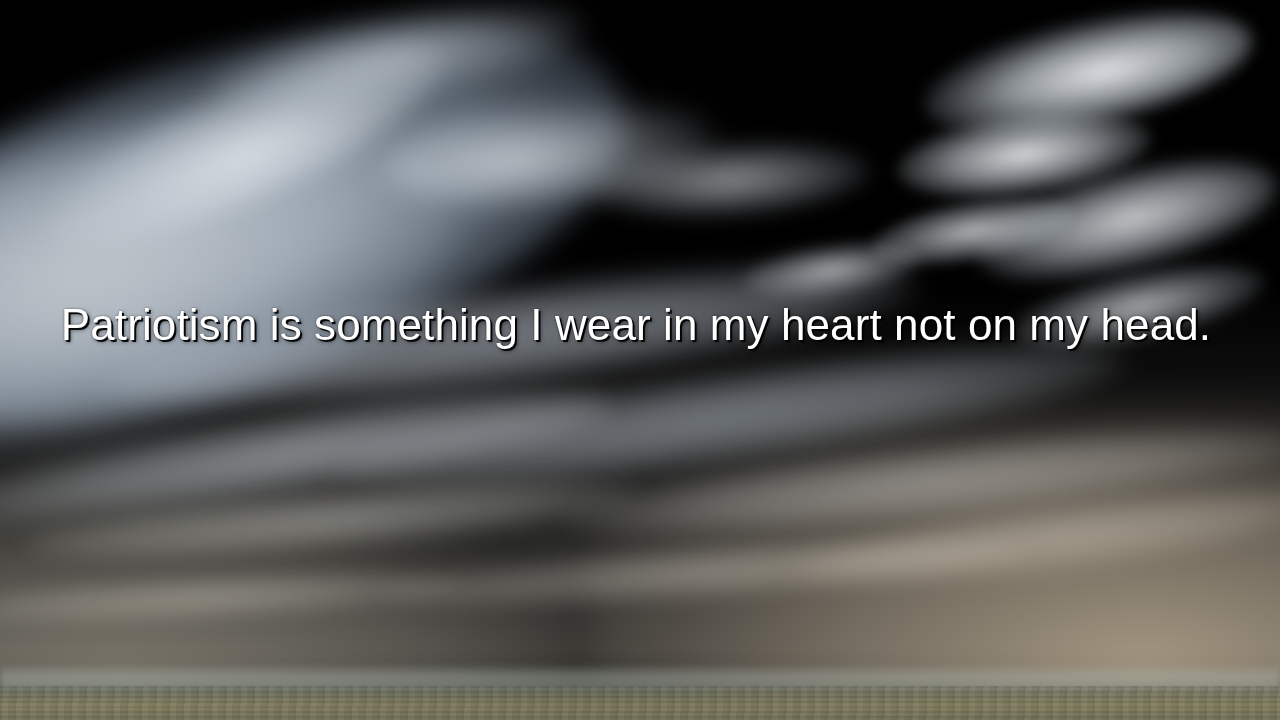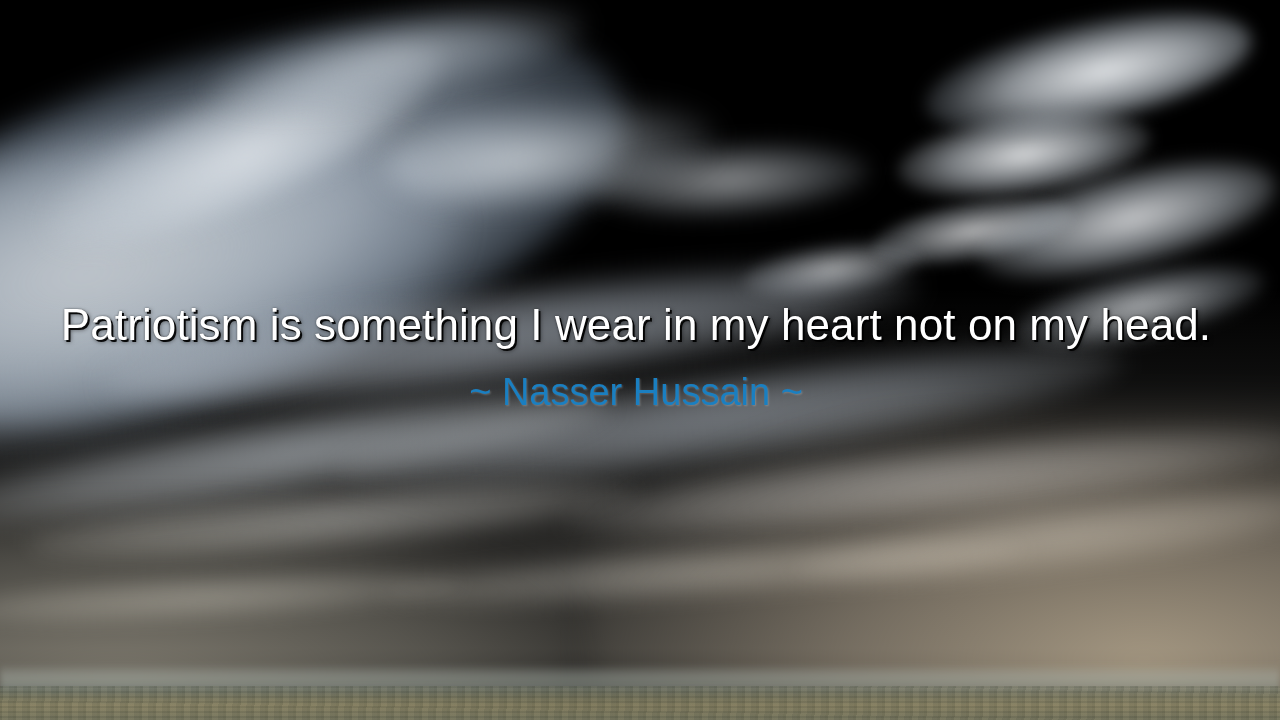--- a/index.html
+++ b/index.html
@@ -443,16 +443,15 @@
 
   <div class="haze"></div>
 
   <div class="horizon-dark"></div>
   <div class="horizon-haze"></div>
   <div class="ground"></div>
   <div class="ground-tex"></div>
 
   <div class="quote-block">
     <p class="quote-text">Patriotism is something I wear in my heart not on my head.</p>
-    <p class="quote-author">~ Nasser Hussain ~</p>
   </div>
 
 </div>
 
 </body></html>

